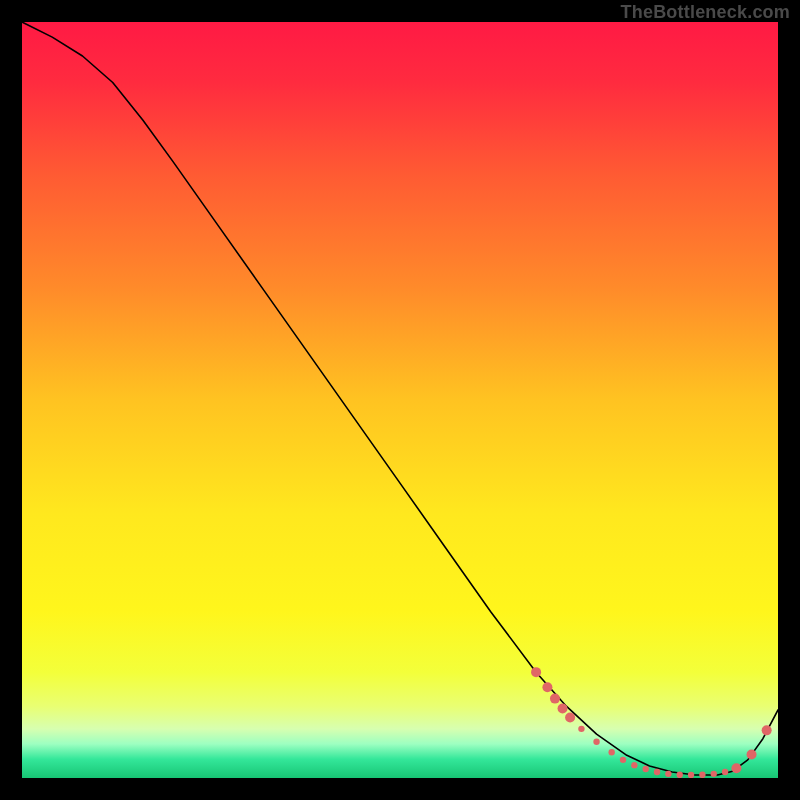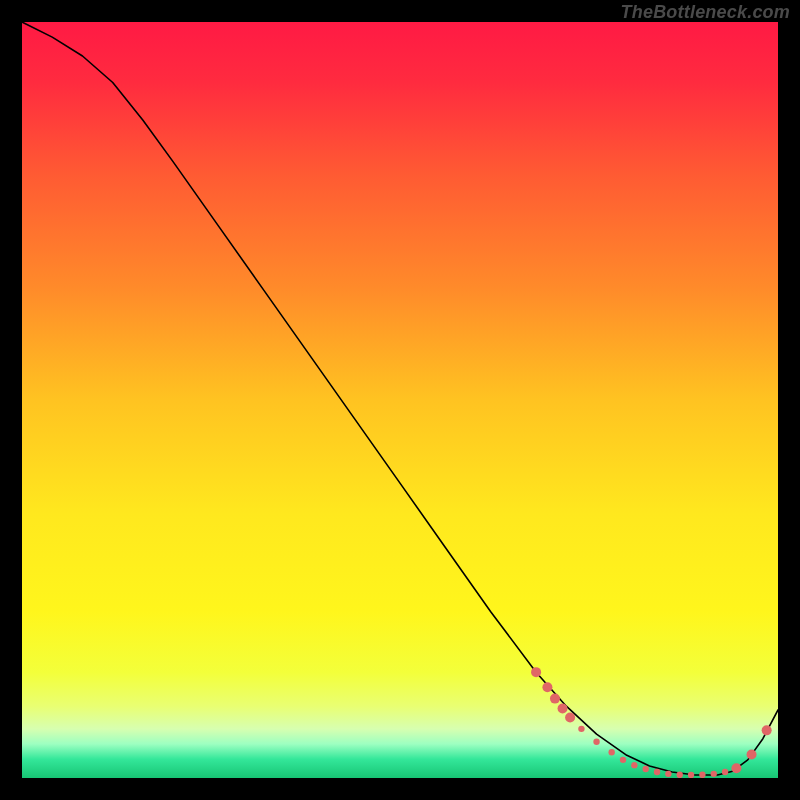--- a/index.html
+++ b/index.html
@@ -8,21 +8,20 @@
     width: 800px;
     height: 800px;
     background: #000;
     overflow: hidden;
   }
   .frame {
     position: relative;
     width: 800px;
     height: 748px;
     background: #000;
-    font-style: italic;
   }
   .plot {
     position: absolute;
     left: 22px;
     top: 22px;
     width: 756px;
     height: 756px;
   }
   .watermark {
     position: absolute;

